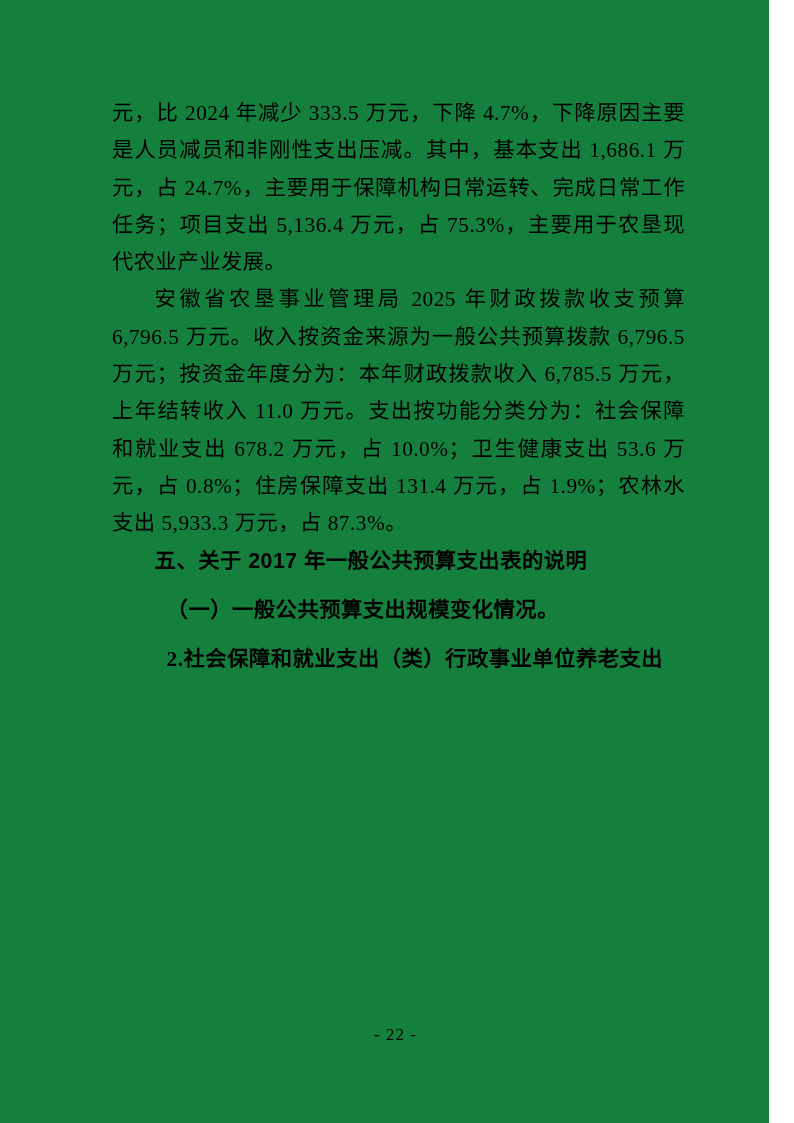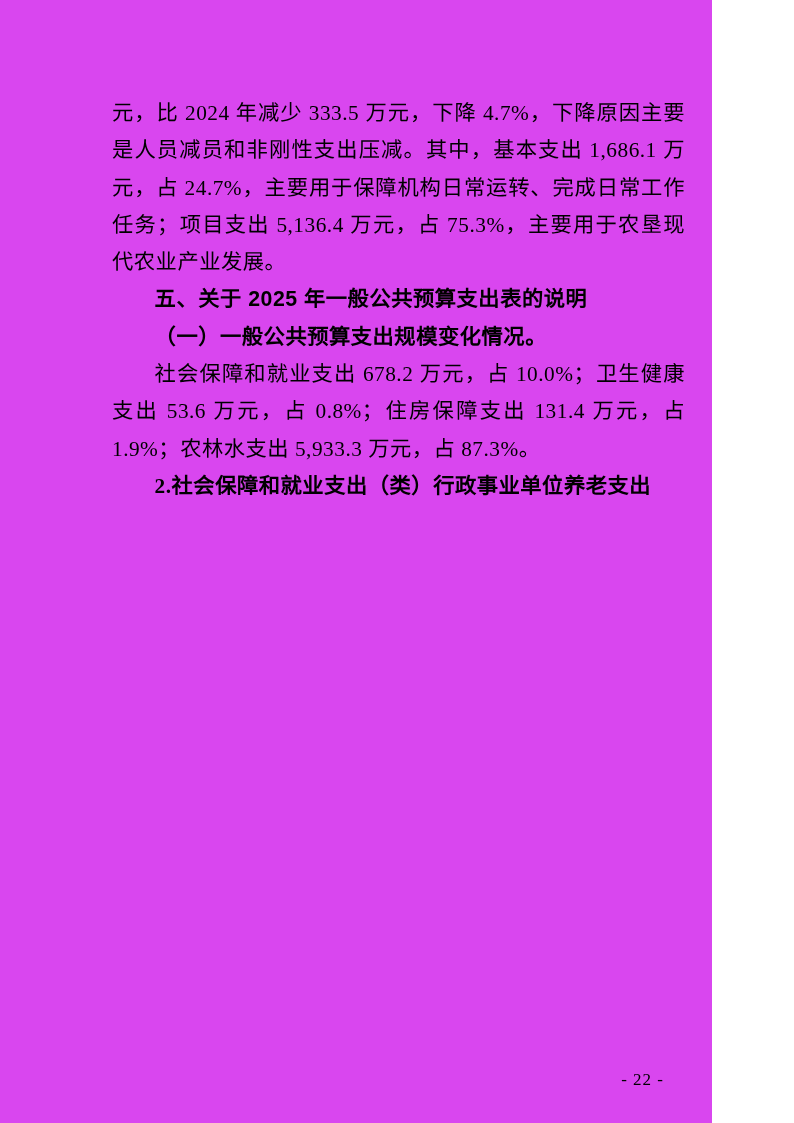--- a/index.html
+++ b/index.html
@@ -2,23 +2,23 @@
 <html lang="zh-CN"><head>
 <meta charset="utf-8">
 <style>
   html, body {
     margin: 0;
     padding: 0;
     background: #ffffff;
   }
   .page {
     position: relative;
-    width: 712px;
+    width: 769px;
     height: 1123px;
-    background: #d946ef;
+    background: #15803d;
     overflow: hidden;
     color: #000000;
     font-family: "Liberation Serif", "DejaVu Serif", serif;
   }
   .content {
     position: absolute;
     left: 112px;
     top: 95px;
     width: 573px;
     font-size: 21.3px;
@@ -33,42 +33,41 @@
   .indent {
     text-indent: 2em;
   }
   .h-hei {
     margin: 0;
     font-family: "Liberation Sans", "DejaVu Sans", sans-serif;
     font-weight: 700;
     text-indent: 2em;
   }
   .h-kai {
-    margin: 0;
+    margin: 12px;
     font-weight: 700;
     text-indent: 2em;
   }
   .footer {
     position: absolute;
     top: 1024px;
-    left: 97px;
+    left: 112px;
     width: 567px;
-    text-align: right;
+    text-align: center;
     font-size: 17px;
     line-height: 22px;
     letter-spacing: 1px;
-    margin-top: 45px;
   }
 </style>
 </head>
 <body>
 
 <div class="page">
   <div class="content">
     <p class="para">元，比 2024 年减少 333.5 万元，下降 4.7%，下降原因主要是人员减员和非刚性支出压减。其中，基本支出 1,686.1 万元，占 24.7%，主要用于保障机构日常运转、完成日常工作任务；项目支出 5,136.4 万元，占 75.3%，主要用于农垦现代农业产业发展。</p>
-    <p class="h-hei">五、关于 2025 年一般公共预算支出表的说明</p>
+    <p class="para indent">安徽省农垦事业管理局 2025 年财政拨款收支预算 6,796.5 万元。收入按资金来源为一般公共预算拨款 6,796.5 万元；按资金年度分为：本年财政拨款收入 6,785.5 万元，上年结转收入 11.0 万元。支出按功能分类分为：社会保障和就业支出 678.2 万元，占 10.0%；卫生健康支出 53.6 万元，占 0.8%；住房保障支出 131.4 万元，占 1.9%；农林水支出 5,933.3 万元，占 87.3%。</p>
+    <p class="h-hei">五、关于 2017 年一般公共预算支出表的说明</p>
     <p class="h-kai">（一）一般公共预算支出规模变化情况。</p>
-    <p class="para indent">社会保障和就业支出 678.2 万元，占 10.0%；卫生健康支出 53.6 万元，占 0.8%；住房保障支出 131.4 万元，占 1.9%；农林水支出 5,933.3 万元，占 87.3%。</p>
     <p class="h-kai">2.社会保障和就业支出（类）行政事业单位养老支出</p>
   </div>
 
   <div class="footer">- 22 -</div>
 </div>
 
 </body></html>

